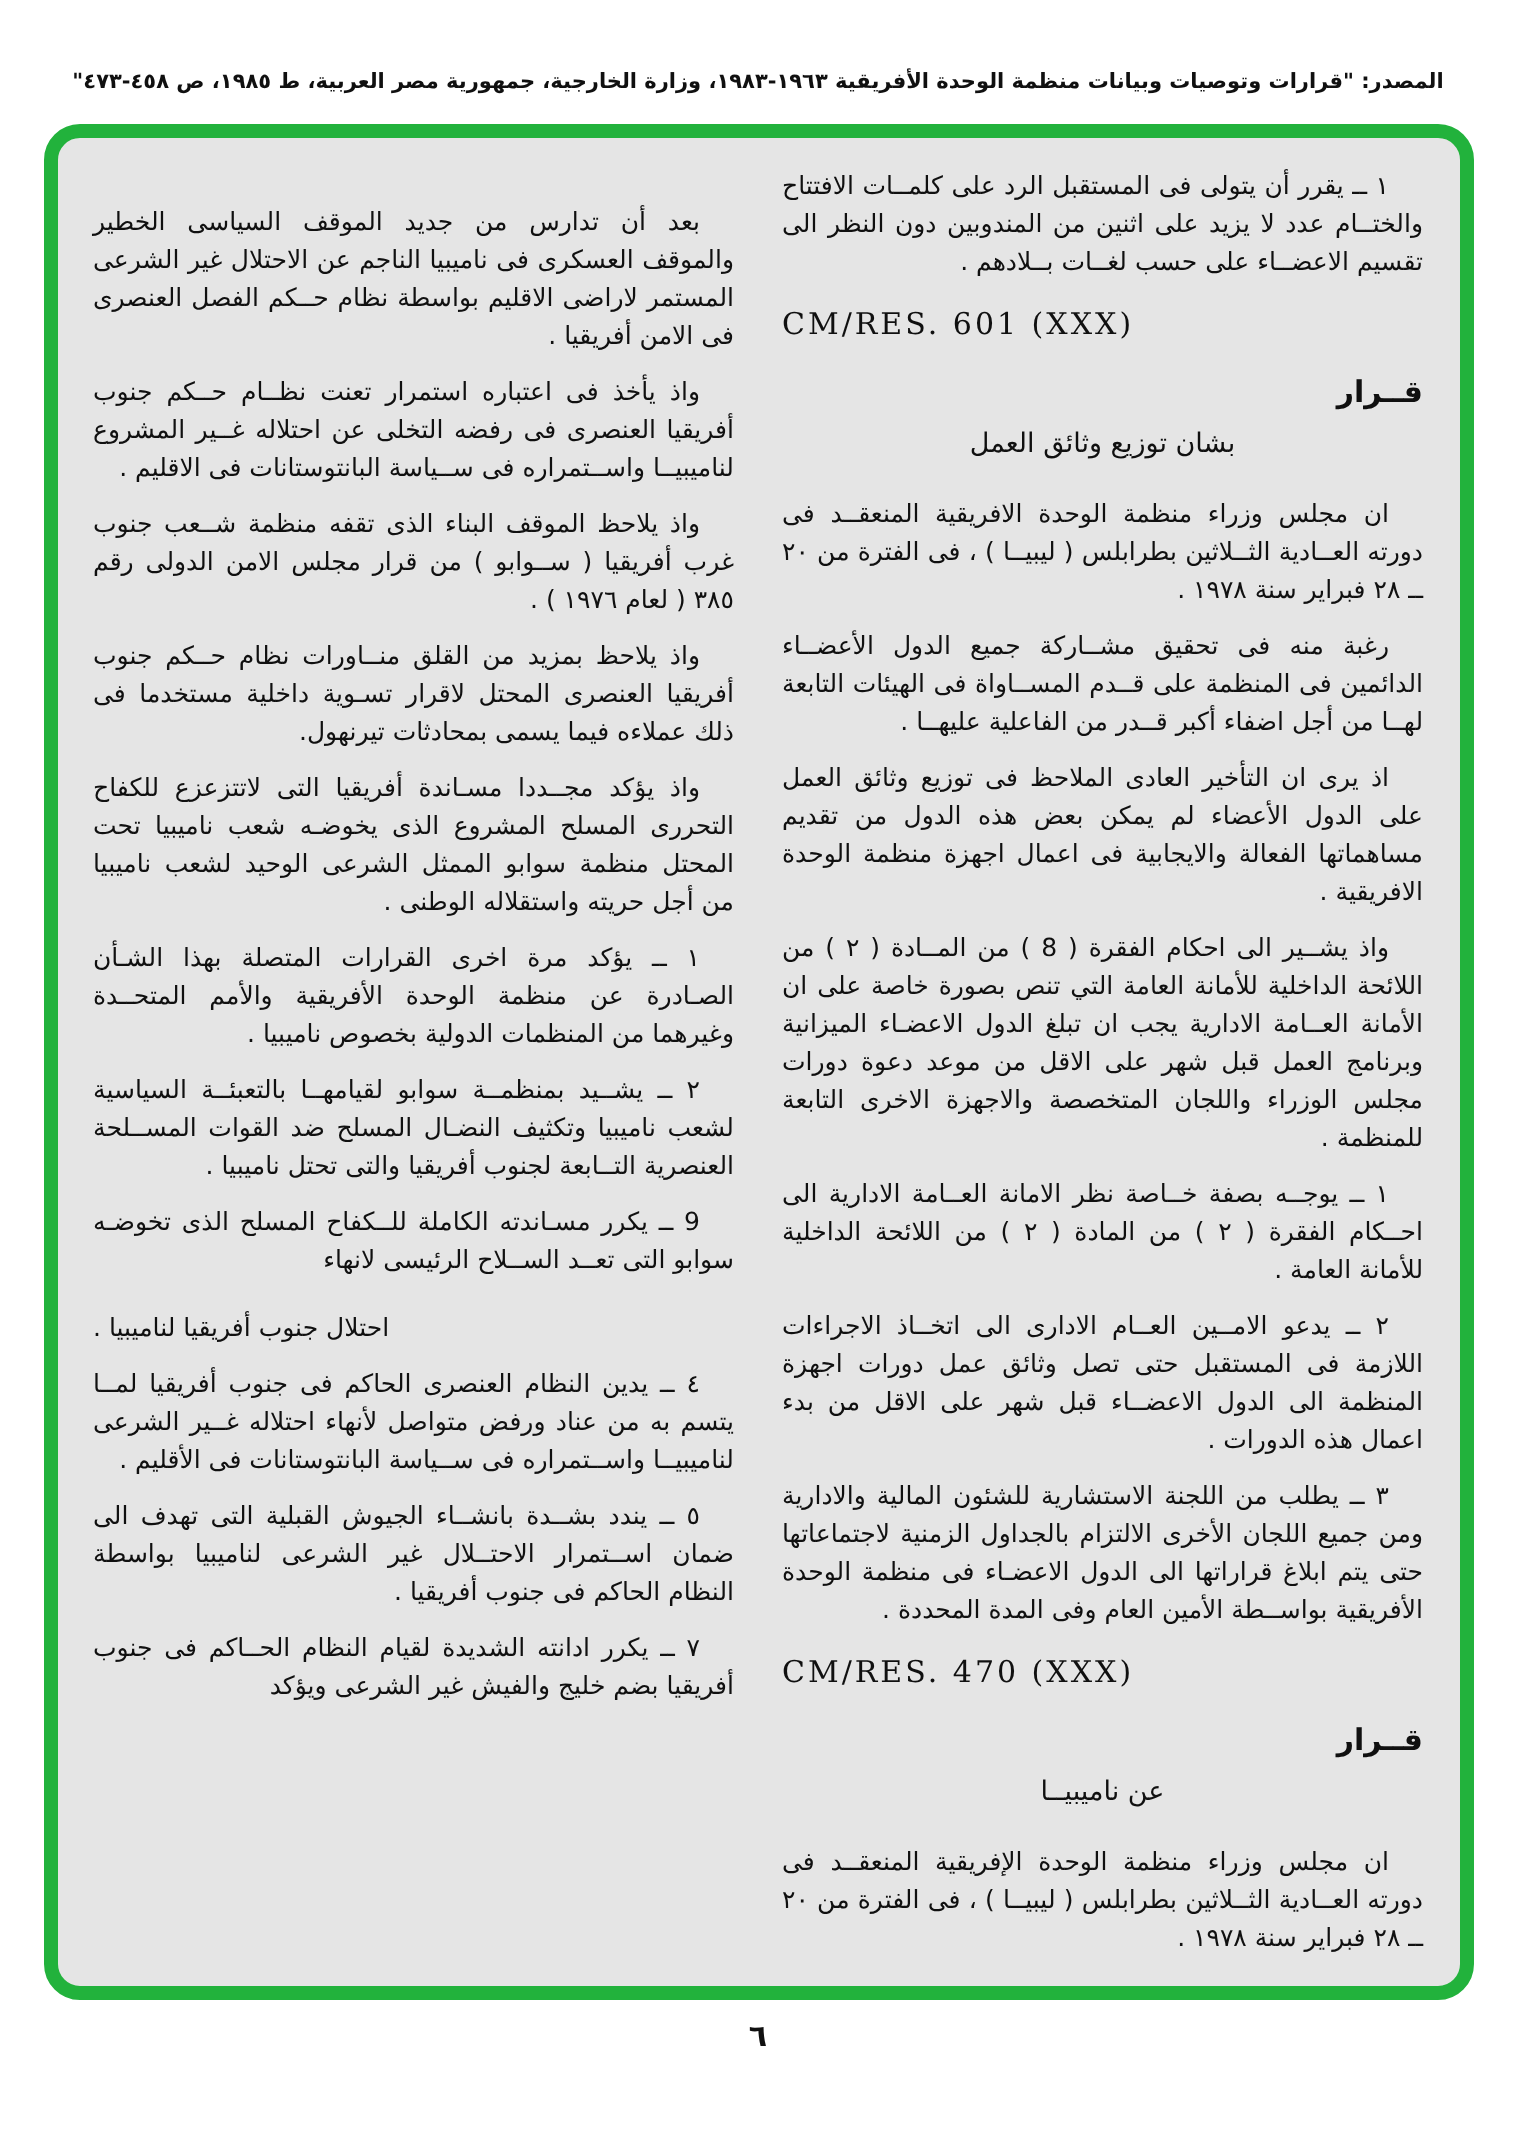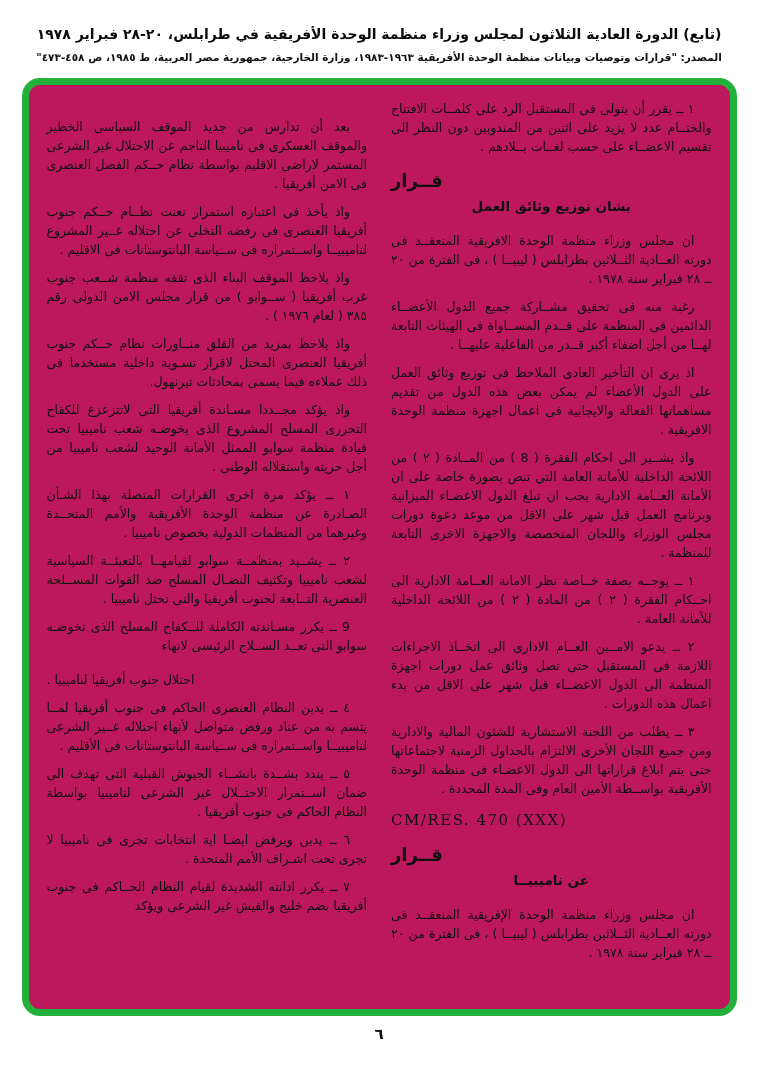--- a/index.html
+++ b/index.html
@@ -24,21 +24,21 @@
   }
 
   
   .content-frame {
     width: 715px; height: 938px;
     margin: 15px auto 0;
     border: 7px solid #22b23c;
     border-radius: 18px;
     padding: 14px 18px 10px;
     overflow: hidden;
-    background: #be185d;
+    background: #e5e5e5;
   }
   .columns {
     direction: rtl;
     display: flex;
     gap: 24px;
     height: 100%;
   }
   .col { flex: 1 1 50%; min-width: 0; }
   .col-left { padding-top: 18px; }
 
@@ -52,76 +52,75 @@
   .para.body { text-align: justify; text-indent: 17px; }
   .para.cont { text-align: left; text-indent: 0; margin-top: 15px; }
   .para.ref {
     direction: ltr; text-align: left;
     font-family: "DejaVu Serif", serif;
     font-size: 15px; letter-spacing: 1.5px;
     margin: 13px 0 10px;
     white-space: nowrap;
   }
   .para.heading {
-    text-align: left; font-weight: bold;
-    font-size: 18px; margin: 15px 0 7px; text-indent: 0;
+    text-align: right; font-weight: bold;
+    font-size: 15px; margin: 15px 0 7px; text-indent: 0;
   }
   .para.subheading {
-    text-align: center; font-weight: bold;
+    text-align: center; font-weight: normal;
     font-size: 13.5px; margin: 0 0 15px; text-indent: 0;
   }
 
   
   .page-number {
     text-align: center;
     font-size: 15px; font-weight: bold;
     margin-top: 9px;
   }
 </style>
 </head>
 <body>
 
 <div class="page">
 
   <div class="doc-header">
-    <div class="doc-title">(تابع) الدورة العادية الثلاثون لمجلس وزراء منظمة الوحدة الأفريقية في طرابلس، ٢٠-٢٨ فبراير ١٩٧٨</div>
     <div class="doc-source">المصدر: "قرارات وتوصيات وبيانات منظمة الوحدة الأفريقية ١٩٦٣-١٩٨٣، وزارة الخارجية، جمهورية مصر العربية، ط ١٩٨٥، ص ٤٥٨-٤٧٣"</div>
   </div>
 
   <div class="content-frame" style="border-color: rgb(34, 178, 60);">
     <div class="columns">
       <div class="col col-right">
           <div class="para body">١ ــ يقرر أن يتولى فى المستقبل الرد على كلمــات الافتتاح والختــام عدد لا يزيد على اثنين من المندوبين دون النظر الى تقسيم الاعضــاء على حسب لغــات بــلادهم .</div>
+          <div class="para ref">CM/RES. 601 (XXX)</div>
           <div class="para heading">قــرار</div>
           <div class="para subheading">بشان توزيع وثائق العمل</div>
           <div class="para body">ان مجلس وزراء منظمة الوحدة الافريقية المنعقــد فى دورته العــادية الثــلاثين بطرابلس ( ليبيــا ) ، فى الفترة من ٢٠ ــ ٢٨ فبراير سنة ١٩٧٨ .</div>
           <div class="para body">رغبة منه فى تحقيق مشــاركة جميع الدول الأعضــاء الدائمين فى المنظمة على قــدم المســاواة فى الهيئات التابعة لهــا من أجل اضفاء أكبر قــدر من الفاعلية عليهــا .</div>
           <div class="para body">اذ يرى ان التأخير العادى الملاحظ فى توزيع وثائق العمل على الدول الأعضاء لم يمكن بعض هذه الدول من تقديم مساهماتها الفعالة والايجابية فى اعمال اجهزة منظمة الوحدة الافريقية .</div>
           <div class="para body">واذ يشــير الى احكام الفقرة ( 8 ) من المــادة ( ٢ ) من اللائحة الداخلية للأمانة العامة التي تنص بصورة خاصة على ان الأمانة العــامة الادارية يجب ان تبلغ الدول الاعضـاء الميزانية وبرنامج العمل قبل شهر على الاقل من موعد دعوة دورات مجلس الوزراء واللجان المتخصصة والاجهزة الاخرى التابعة للمنظمة .</div>
           <div class="para body">١ ــ يوجــه بصفة خــاصة نظر الامانة العــامة الادارية الى احــكام الفقرة ( ٢ ) من المادة ( ٢ ) من اللائحة الداخلية للأمانة العامة .</div>
           <div class="para body">٢ ــ يدعو الامــين العــام الادارى الى اتخــاذ الاجراءات اللازمة فى المستقبل حتى تصل وثائق عمل دورات اجهزة المنظمة الى الدول الاعضــاء قبل شهر على الاقل من بدء اعمال هذه الدورات .</div>
           <div class="para body">٣ ــ يطلب من اللجنة الاستشارية للشئون المالية والادارية ومن جميع اللجان الأخرى الالتزام بالجداول الزمنية لاجتماعاتها حتى يتم ابلاغ قراراتها الى الدول الاعضـاء فى منظمة الوحدة الأفريقية بواســطة الأمين العام وفى المدة المحددة .</div>
           <div class="para ref">CM/RES. 470 (XXX)</div>
           <div class="para heading">قــرار</div>
           <div class="para subheading">عن ناميبيــا</div>
           <div class="para body">ان مجلس وزراء منظمة الوحدة الإفريقية المنعقــد فى دورته العــادية الثــلاثين بطرابلس ( ليبيــا ) ، فى الفترة من ٢٠ ــ ٢٨ فبراير سنة ١٩٧٨ .</div>
         </div>
       <div class="col col-left">
           <div class="para body">بعد أن تدارس من جديد الموقف السياسى الخطير والموقف العسكرى فى ناميبيا الناجم عن الاحتلال غير الشرعى المستمر لاراضى الاقليم بواسطة نظام حــكم الفصل العنصرى فى الامن أفريقيا .</div>
           <div class="para body">واذ يأخذ فى اعتباره استمرار تعنت نظــام حــكم جنوب أفريقيا العنصرى فى رفضه التخلى عن احتلاله غــير المشروع لناميبيــا واســتمراره فى ســياسة البانتوستانات فى الاقليم .</div>
           <div class="para body">واذ يلاحظ الموقف البناء الذى تقفه منظمة شــعب جنوب غرب أفريقيا ( ســوابو ) من قرار مجلس الامن الدولى رقم ٣٨٥ ( لعام ١٩٧٦ ) .</div>
           <div class="para body">واذ يلاحظ بمزيد من القلق منــاورات نظام حــكم جنوب أفريقيا العنصرى المحتل لاقرار تسـوية داخلية مستخدما فى ذلك عملاءه فيما يسمى بمحادثات تيرنهول.</div>
-          <div class="para body">واذ يؤكد مجــددا مسـاندة أفريقيا التى لاتتزعزع للكفاح التحررى المسلح المشروع الذى يخوضـه شعب ناميبيا تحت قيادة منظمة سوابو الممثل الأمانة الوحيد لشعب ناميبيا من أجل حريته واستقلاله الوطنى .</div>
+          <div class="para body">واذ يؤكد مجــددا مسـاندة أفريقيا التى لاتتزعزع للكفاح التحررى المسلح المشروع الذى يخوضـه شعب ناميبيا تحت المحتل منظمة سوابو الممثل الشرعى الوحيد لشعب ناميبيا من أجل حريته واستقلاله الوطنى .</div>
           <div class="para body">١ ــ يؤكد مرة اخرى القرارات المتصلة بهذا الشـأن الصـادرة عن منظمة الوحدة الأفريقية والأمم المتحــدة وغيرهما من المنظمات الدولية بخصوص ناميبيا .</div>
           <div class="para body">٢ ــ يشــيد بمنظمــة سوابو لقيامهــا بالتعبئــة السياسية لشعب ناميبيا وتكثيف النضـال المسلح ضد القوات المســلحة العنصرية التــابعة لجنوب أفريقيا والتى تحتل ناميبيا .</div>
           <div class="para body">9 ــ يكرر مسـاندته الكاملة للــكفاح المسلح الذى تخوضـه سوابو التى تعــد الســلاح الرئيسى لانهاء</div>
           <div class="para cont">احتلال جنوب أفريقيا لناميبيا .</div>
           <div class="para body">٤ ــ يدين النظام العنصرى الحاكم فى جنوب أفريقيا لمــا يتسم به من عناد ورفض متواصل لأنهاء احتلاله غــير الشرعى لناميبيــا واســتمراره فى ســياسة البانتوستانات فى الأقليم .</div>
           <div class="para body">٥ ــ يندد بشــدة بانشــاء الجيوش القبلية التى تهدف الى ضمان اســتمرار الاحتــلال غير الشرعى لناميبيا بواسطة النظام الحاكم فى جنوب أفريقيا .</div>
-          <div class="para body">٦ ــ يدين ويرفض ايضـا اية انتخابات تجرى فى ناميبيا لا تجرى تحت اشـراف الأمم المتحدة .</div>
           <div class="para body">٧ ــ يكرر ادانته الشديدة لقيام النظام الحــاكم فى جنوب أفريقيا بضم خليج والفيش غير الشرعى ويؤكد</div>
         </div>
     </div>
   </div>
 
   <div class="page-number">٦</div>
 
 </div>
 
 </body></html>

